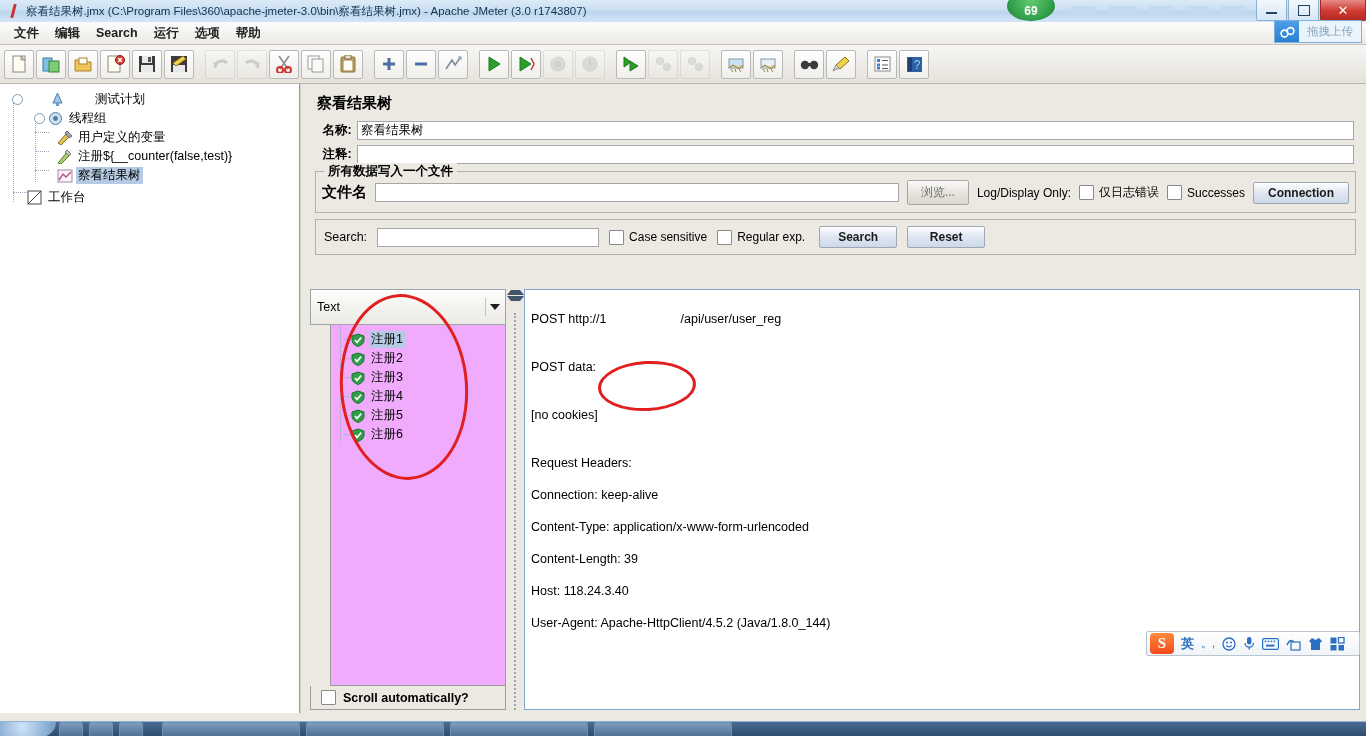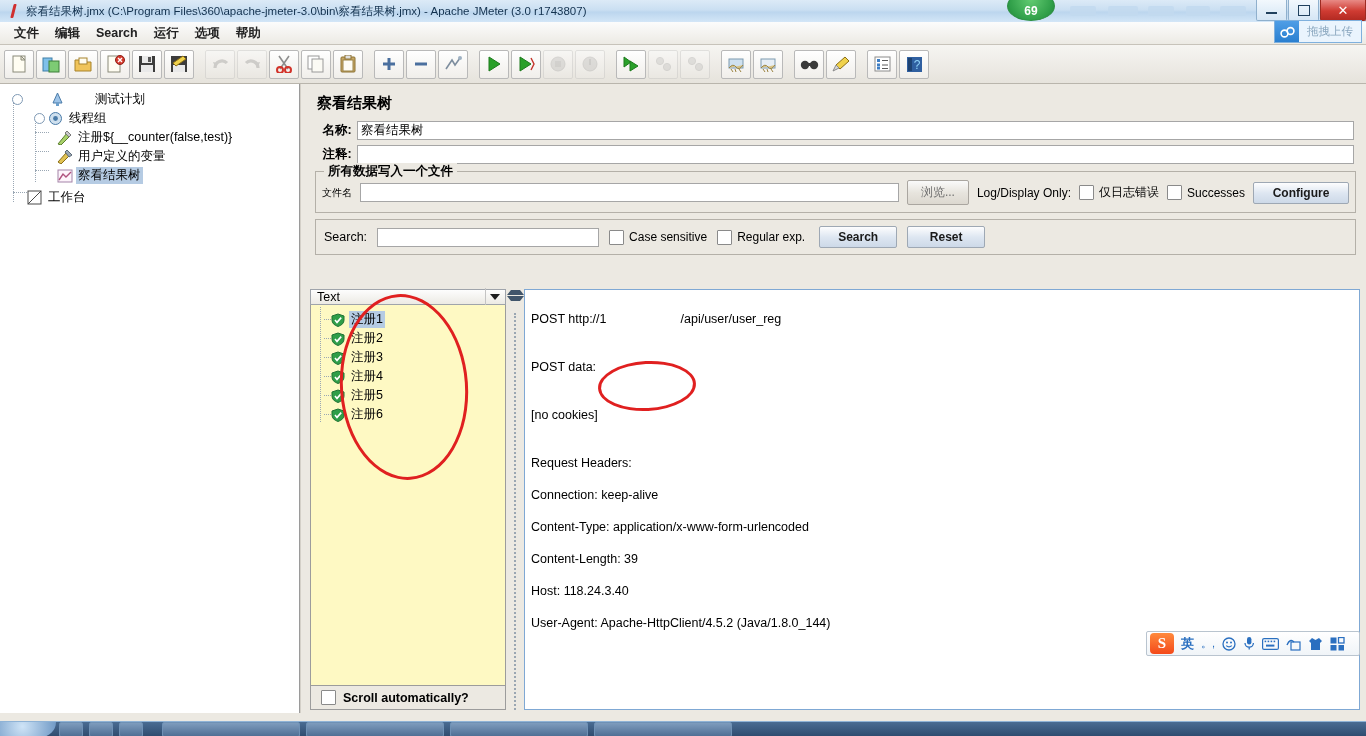--- a/index.html
+++ b/index.html
@@ -144,32 +144,32 @@
   }
 
   
   .results{
     position:absolute;left:9px;top:205px;right:6px;bottom:6px;display:flex;
   }
   .respane{
     width:196px;background:#ece9e2;display:flex;flex-direction:column;
   }
   .combo{
-    height:16px;border:1px solid #9fa4ab;background:linear-gradient(#fdfdfd,#eceae4);
+    height:36px;border:1px solid #9fa4ab;background:linear-gradient(#fdfdfd,#eceae4);
     display:flex;align-items:center;justify-content:space-between;padding:0 2px 0 6px;
     font-size:12.5px;box-sizing:border-box;
   }
   .combo .arrow{
     width:17px;height:18px;display:flex;align-items:center;justify-content:center;
     border-left:1px solid #c4c4c4;
   }
   .caret{width:0;height:0;border-left:5px solid transparent;border-right:5px solid transparent;border-top:6px solid #1d1d1d;}
   .treelist{
-    flex:1;border:1px solid #9c9c9c;border-top:none;background:#fef9c3;overflow:hidden;
-    padding:5px 8px 0 4px;box-sizing:border-box;position:relative;
+    flex:1;border:1px solid #9c9c9c;border-top:none;background:#f0abfc;overflow:hidden;
+    padding:5px 8px 0 4px;box-sizing:border-box;position:relative;margin-left:20px;
   }
   .rnode{display:flex;align-items:center;height:19px;font-size:12.5px;position:relative;padding-left:16px;}
   .shield{width:14px;height:14px;margin-right:4px;flex:none;}
   .rlabel{padding:0 2px;}
   .rlabel.sel{background:#b5cbe3;}
   .scrollrow{
     height:24px;border:1px solid #9c9c9c;border-top:none;background:#ece9e2;
     display:flex;align-items:center;gap:7px;padding-left:10px;box-sizing:border-box;font-size:12.5px;font-weight:bold;
   }
 
@@ -511,35 +511,35 @@
             <circle cx="7.5" cy="7.5" r="6" fill="#cfe0ee" stroke="#4a7ba8"></circle>
             <circle cx="7.5" cy="7.5" r="2.4" fill="#4a7ba8"></circle>
           </svg>
       </span>
       <span class="tlabel">线程组</span>
     </div>
 
     <div class="tnode" style="padding-left:52px;">
       <span class="tico">
         <svg width="16" height="15">
+            <path d="M1 13 L9 4 L12 7 L4 15 Z" fill="#e0c253" stroke="#8a6d15"></path>
+            <path d="M10 1 L15 6 L12 8 L8 3 Z" fill="#9aa7b4" stroke="#5c6a77"></path>
+          </svg>
+      </span>
+      <span class="tlabel">用户定义的变量</span>
+    </div>
+
+    <div class="tnode" style="padding-left:52px;">
+      <span class="tico">
+        <svg width="16" height="15">
             <path d="M1 14 L10 3 L13 6 L4 15 Z" fill="#a8d06a" stroke="#5b7e2e"></path>
             <path d="M10 1 L14 5 L12 7 L8 3 Z" fill="#c9c9c9" stroke="#7a7a7a"></path>
           </svg>
       </span>
       <span class="tlabel">注册${__counter(false,test)}</span>
-    </div>
-
-    <div class="tnode" style="padding-left:52px;">
-      <span class="tico">
-        <svg width="16" height="15">
-            <path d="M1 13 L9 4 L12 7 L4 15 Z" fill="#e0c253" stroke="#8a6d15"></path>
-            <path d="M10 1 L15 6 L12 8 L8 3 Z" fill="#9aa7b4" stroke="#5c6a77"></path>
-          </svg>
-      </span>
-      <span class="tlabel">用户定义的变量</span>
     </div>
 
     <div class="tnode" style="padding-left:52px;">
       <span class="tico">
         <svg width="16" height="14">
             <rect x="1" y="1" width="14" height="12" fill="#fdf4fb" stroke="#a383a8"></rect>
             <path d="M2 11 L6 5 L9 8 L14 3" fill="none" stroke="#b0527e" stroke-width="1.4"></path>
           </svg>
       </span>
       <span class="tlabel sel">察看结果树</span>
@@ -566,33 +566,33 @@
     </div>
 
     <div class="row">
       <span class="lbl">注释:</span>
       <span class="tfield"></span>
     </div>
 
     <div class="group">
       <span class="gtitle">所有数据写入一个文件</span>
       <div style="display:flex;align-items:center;gap:8px;margin-top:2px;">
-        <span style="font-weight:normal;font-size:10px;">文件名</span>
+        <span style="font-weight:bold;font-size:15px;">文件名</span>
         <span class="tfield" style="margin-right:0;flex:1;"></span>
         <span class="btn gray" style="width:62px;">浏览...</span>
         <span style="font-size:12px;white-space:nowrap;">Log/Display Only:</span>
         <span class="cbwrap">
           <span class="cb"></span>
           <span>仅日志错误</span>
         </span>
         <span class="cbwrap">
           <span class="cb"></span>
           <span>Successes</span>
         </span>
-        <span class="btn" style="width:96px;font-weight:bold;">Configure</span>
+        <span class="btn" style="width:96px;font-weight:bold;">Connection</span>
       </div>
     </div>
 
     <div class="searchbar">
       <span style="font-size:12.5px;">Search:</span>
       <span class="tfield" style="flex:none;width:222px;margin-right:0;"></span>
       <span class="cbwrap">
         <span class="cb"></span>
         <span>Case sensitive</span>
       </span>

